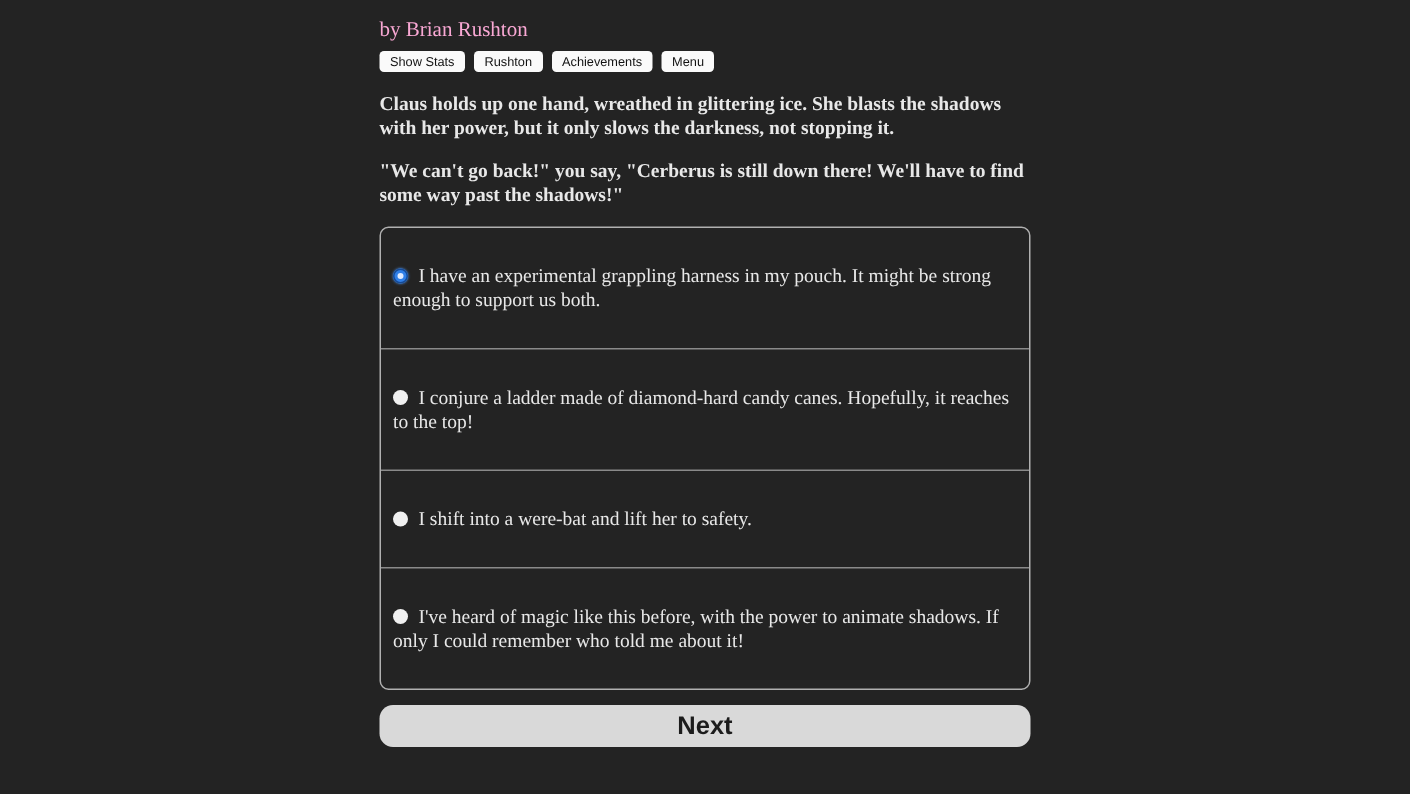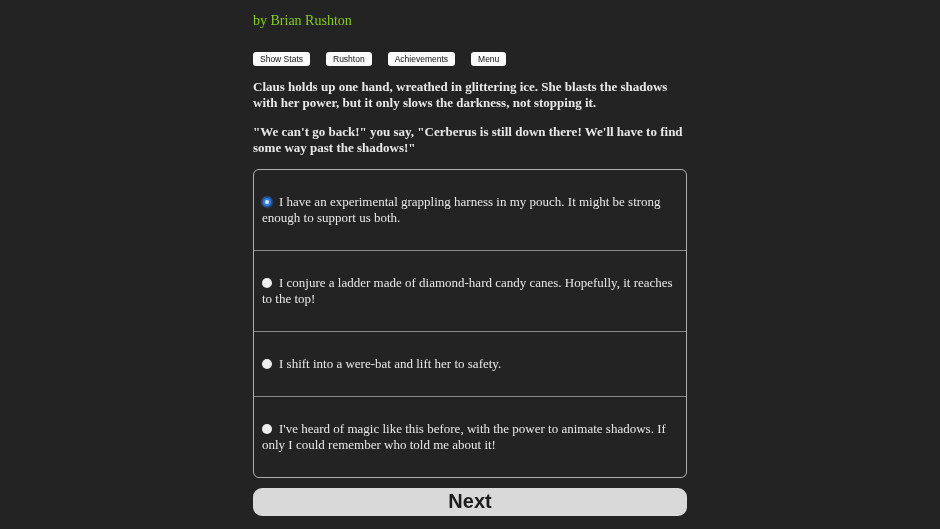--- a/index.html
+++ b/index.html
@@ -9,27 +9,27 @@
     font-family: "Liberation Serif", serif;
     color: #e8e8e8;
   }
   .page {
     width: 434px;
     margin: 0 auto;
     padding-top: 12px;
   }
   .author {
     font-size: 14px;
-    color: #84cc16;
+    color: #f9a8d4;
     line-height: 18px;
   }
   .toolbar {
-    margin-top: 22px;
+    margin-top: 4px;
     display: flex;
-    gap: 16px;
+    gap: 6px;
   }
   .toolbar button {
     font-family: "Liberation Sans", sans-serif;
     font-size: 8.5px;
     line-height: 1;
     color: #111111;
     background: #fafafa;
     border: none;
     border-radius: 3px;
     padding: 3px 7px 2px 7px;
@@ -84,21 +84,21 @@
   .next-btn {
     display: block;
     width: 100%;
     margin-top: 10px;
     height: 28px;
     background: #d9d9d9;
     border: none;
     border-radius: 9px;
     font-family: "Liberation Sans", sans-serif;
     font-weight: bold;
-    font-size: 20px;
+    font-size: 17px;
     color: #1c1c1c;
     cursor: pointer;
   }
 </style>
 </head>
 <body>
 
 <div class="page">
 
   <div class="author">by Brian Rushton</div>

